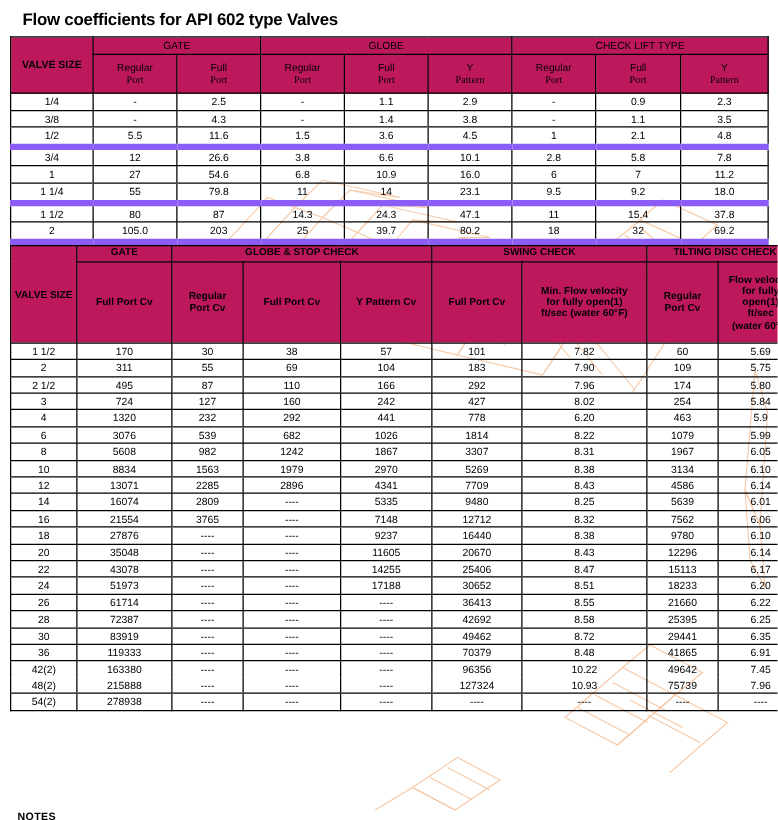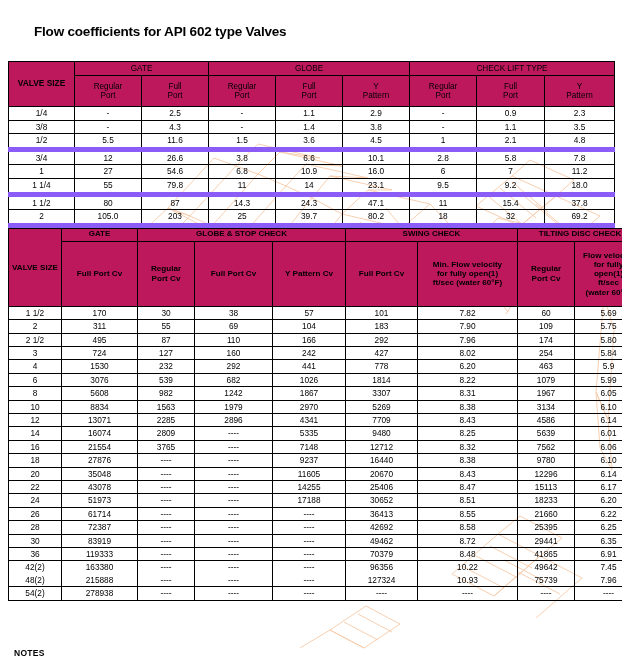--- a/index.html
+++ b/index.html
@@ -33,21 +33,21 @@
     padding: 0;
   }
 
   .section {
     padding: 0 8px;
   }
 
   h2.title {
     font-size: 13.5px;
     font-weight: bold;
-    margin: 16px;
+    margin: 0;
     padding: 8px 0 6px 10px;
     letter-spacing: -0.2px;
     color: #000;
   }
   .title-2 {
     padding-top: 16px;
   }
 
   table.vt {
     border-collapse: collapse;
@@ -74,21 +74,21 @@
     height: 12.6px;
     line-height: 12.6px;
   }
 
   
   #table1 { width: 606px; margin: 0 auto; }
   #table1 thead th.grp { height: 13px; font-weight: normal; }
   #table1 thead th.sub { height: 30px; font-weight: normal; }
   #table1 thead th.vs  { font-weight: bold; font-size: 8.4px; }
   #table1 thead th.sub .l1 { display: block; }
-  #table1 thead th.sub .l2 { display: block; }
+  #table1 thead th.sub .l2 { display: block; font-family: Liberation Serif, serif; }
   #table1 tbody tr.grpstart td { border-top: 1px solid #000; margin-left: 48px; }
   #table1 tbody tr.inner td { border-top: none; border-bottom: none; }
   #table1 tbody tr.grpend td { border-bottom: 5px solid #8b5cf6; }
 
   
   #table2 { width: 606px; margin: 0 auto; }
   #table2 thead th.grp { height: 12px; font-weight: bold; font-size: 8px; }
   #table2 thead th.sub { height: 62px; font-weight: bold; font-size: 8.1px; padding: 1px 1px; }
   #table2 thead th.vs { font-weight: bold; font-size: 8.1px; }
   #table2 tbody td { height: 12.4px; line-height: 12.4px; font-size: 8.3px; }
@@ -435,21 +435,21 @@
             <td>127</td>
             <td>160</td>
             <td>242</td>
             <td>427</td>
             <td>8.02</td>
             <td>254</td>
             <td>5.84</td>
           </tr>
           <tr class="inner">
             <td>4</td>
-            <td>1530</td>
+            <td>1320</td>
             <td>232</td>
             <td>292</td>
             <td>441</td>
             <td>778</td>
             <td>6.20</td>
             <td>463</td>
             <td>5.9</td>
           </tr>
           <tr class="grpend">
             <td>6</td>

